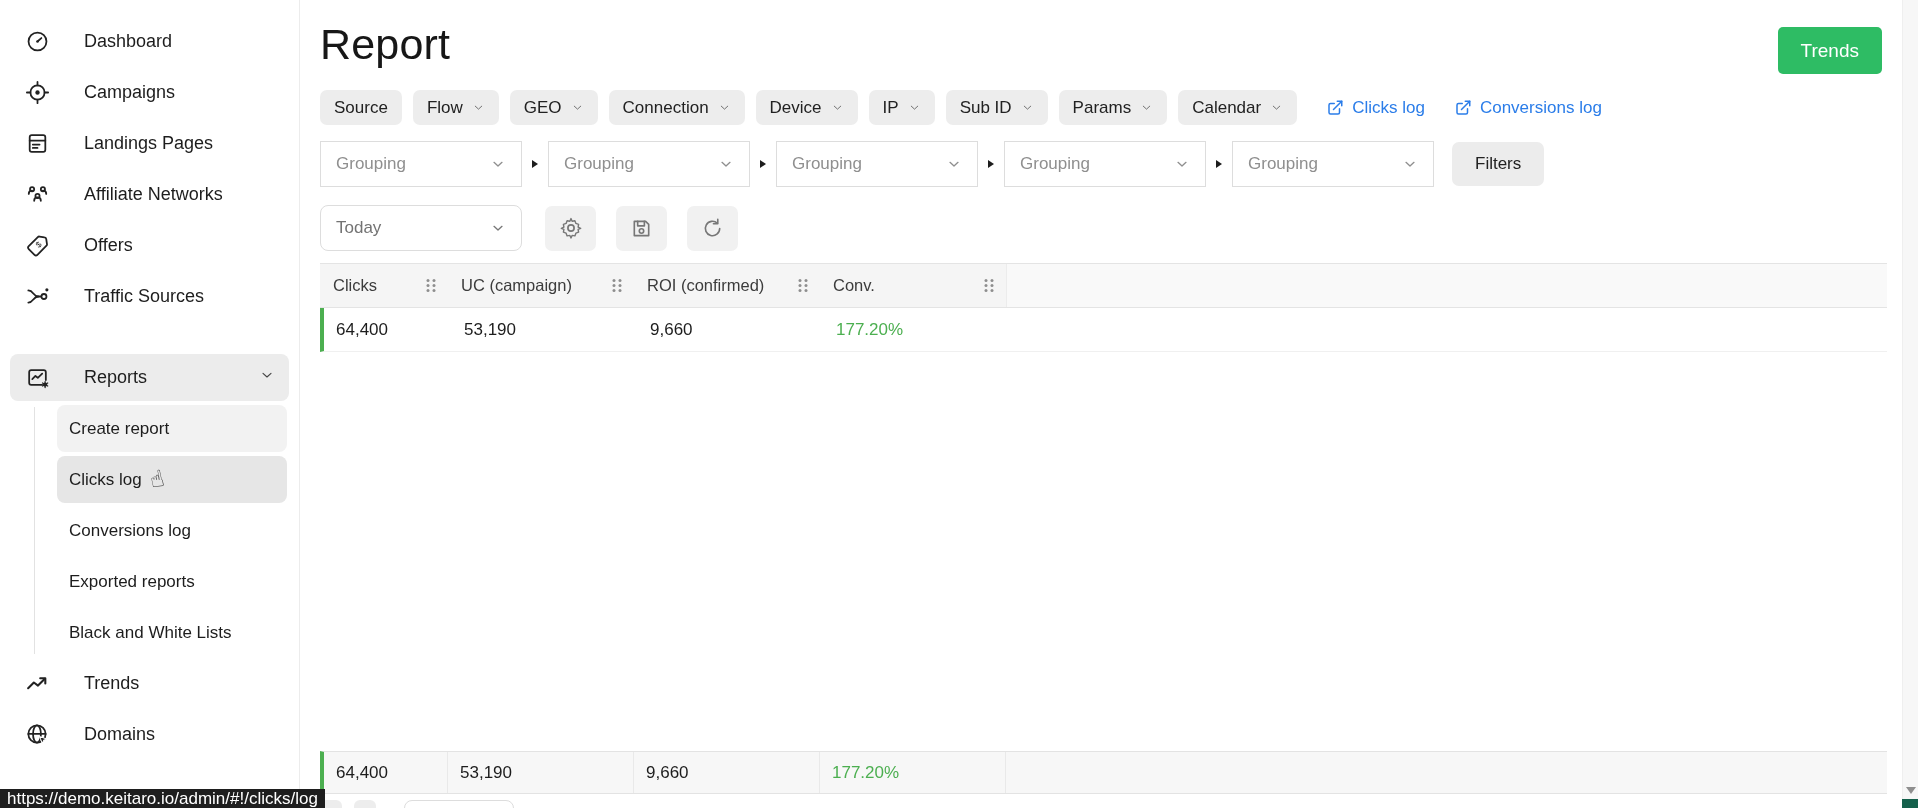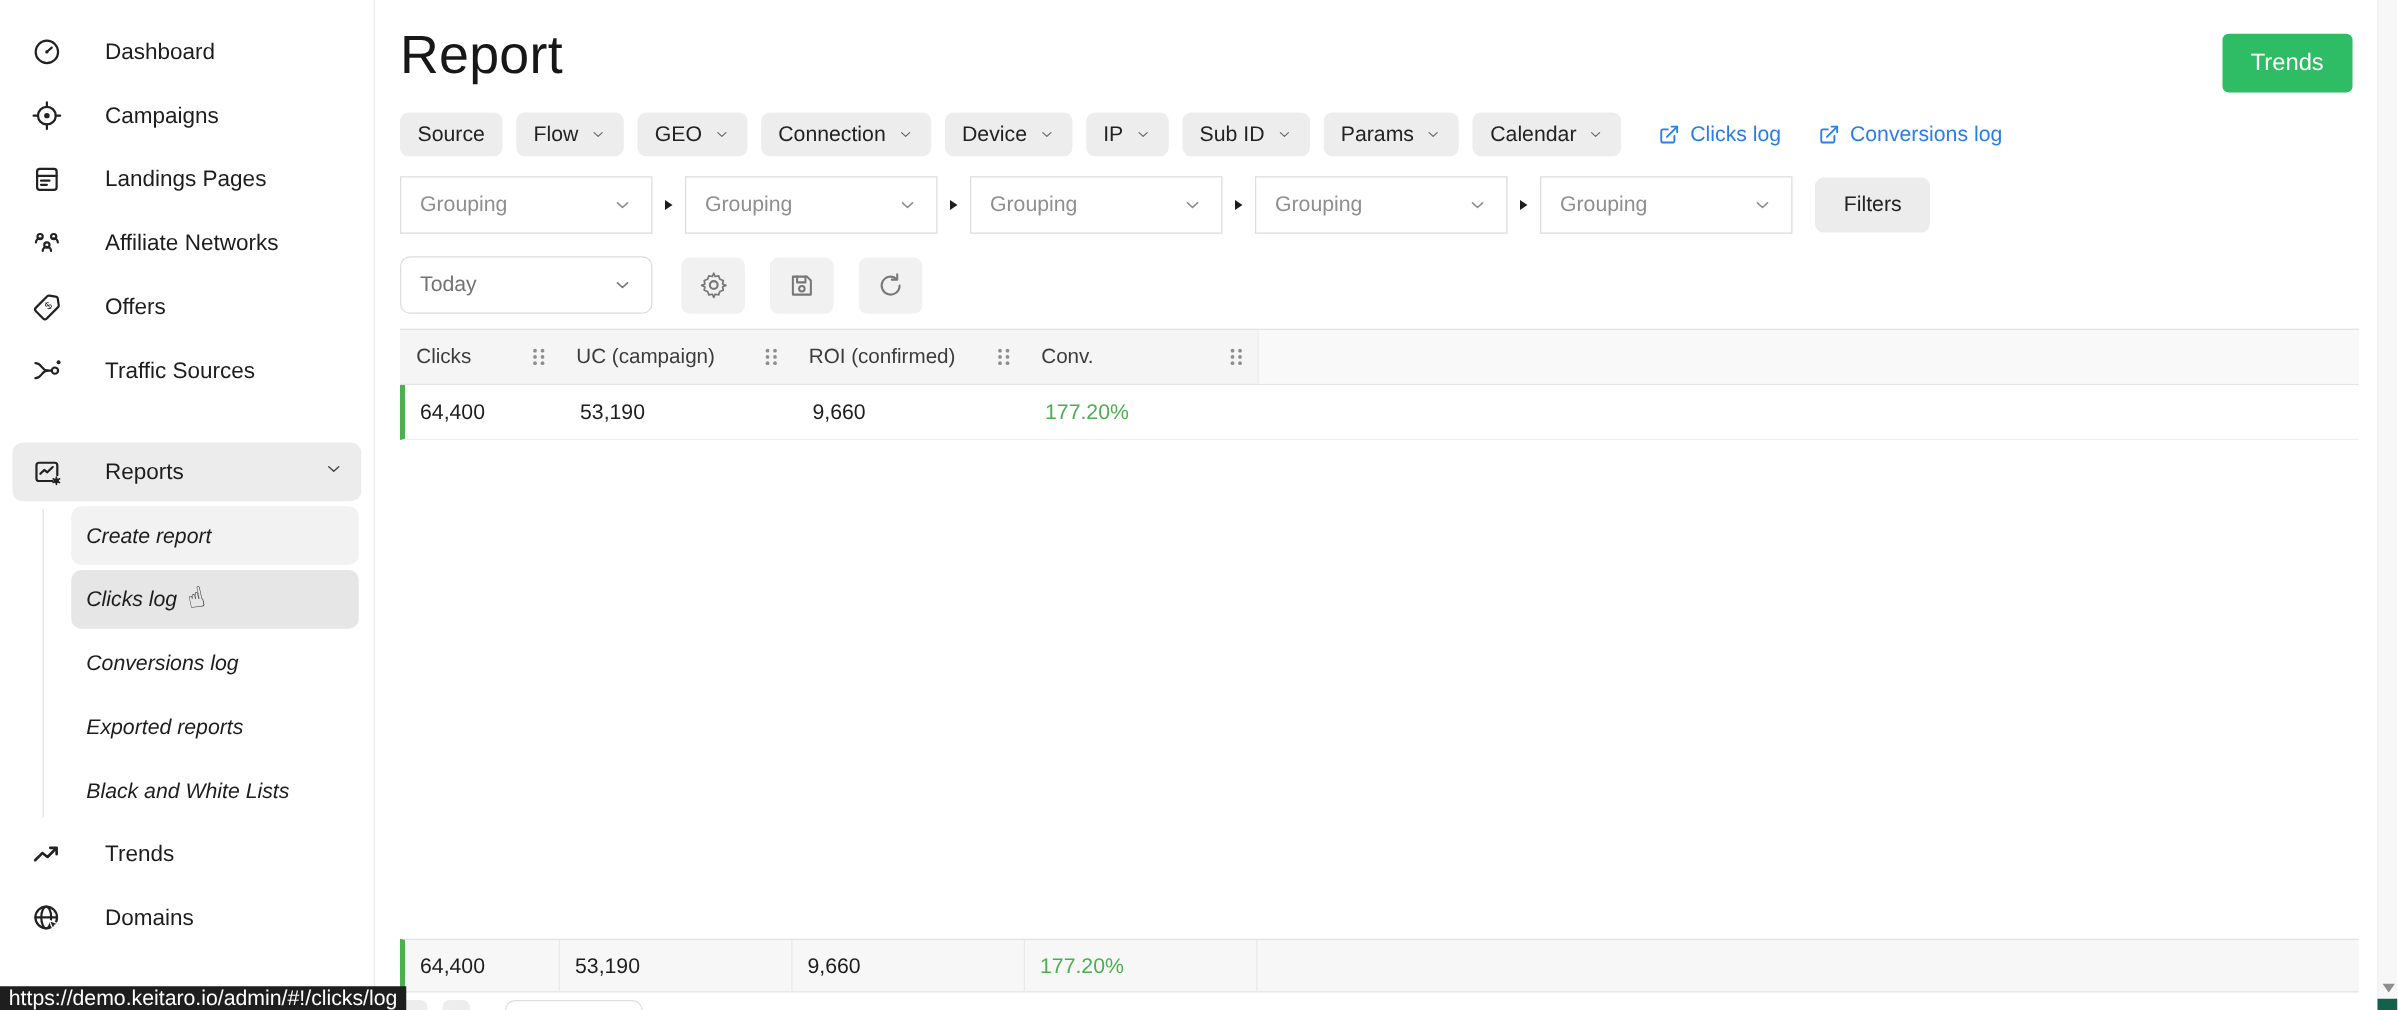--- a/index.html
+++ b/index.html
@@ -11,21 +11,21 @@
   .sidebar { position:absolute; left:0; top:0; bottom:0; width:300px; background:#fff;
              border-right:1px solid #ececec; padding-top:14px; z-index:5; }
   .side-item { display:flex; align-items:center; gap:34px; height:47px; margin:4px 10px;
                padding:0 14px; border-radius:8px; font-size:18px; cursor:pointer; }
   .side-item .ic { width:26px; height:26px; flex:0 0 26px; display:flex; align-items:center; justify-content:center; }
   .side-item.active { background:#ececec;margin-top:34px; }
   .side-item .spacer { flex:1; }
   .submenu { position:relative; }
   .submenu::before { content:""; position:absolute; left:34px; top:2px; bottom:2px; width:1px; background:#e2e2e2; }
   .sub-item { display:flex; align-items:center; height:47px; margin:4px 12px 4px 57px;
-              padding:0 12px; border-radius:8px; font-size:17px; cursor:pointer; position:relative;font-style:italic; }
+              padding:0 12px; border-radius:8px; font-size:17px; cursor:pointer; position:relative; }
   .sub-item.first { background:#f2f2f2; }
   .sub-item.hovered { background:#e6e6e6; }
   .hand-cursor { font-family:"DejaVu Sans", sans-serif; font-size:23px; color:#2b2b2b;
                  margin-left:8px; transform:rotate(-12deg); line-height:1; }
   .statusbar { position:absolute; left:0; bottom:0; height:19px; background:#1e1e1e; color:#fff;
                font-size:17px; display:flex; align-items:center; padding:0 7px; z-index:9;
                white-space:nowrap; }
 
   
   .main { position:absolute; left:300px; right:16px; top:0; bottom:0; padding:0 0 0 20px; background:#fff; }

